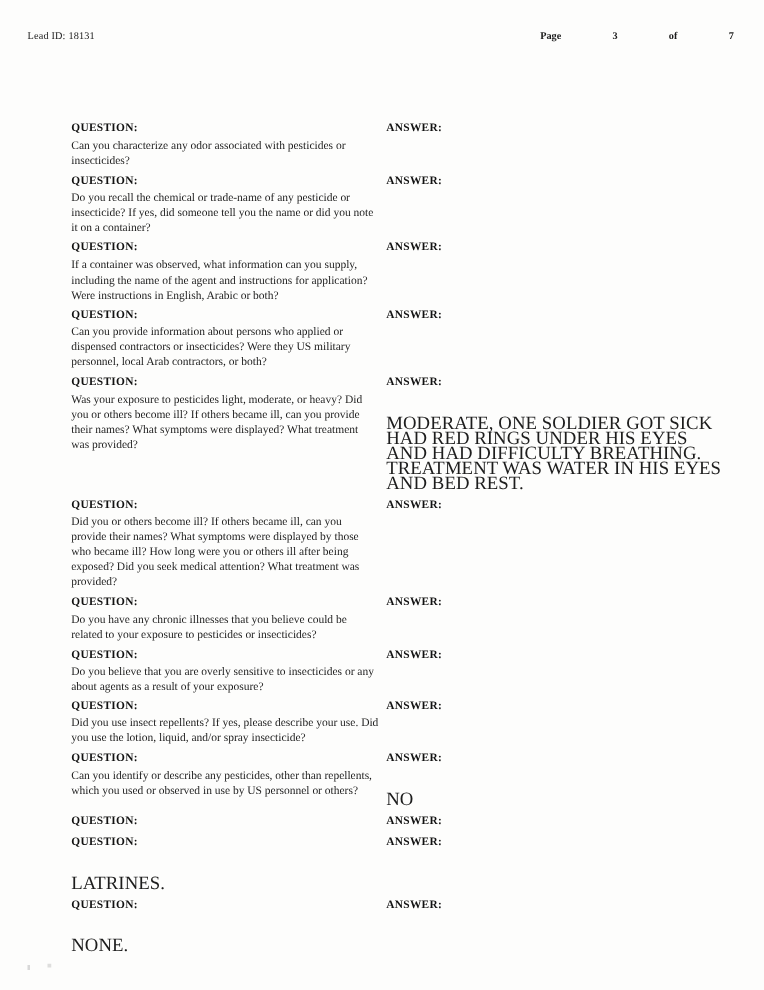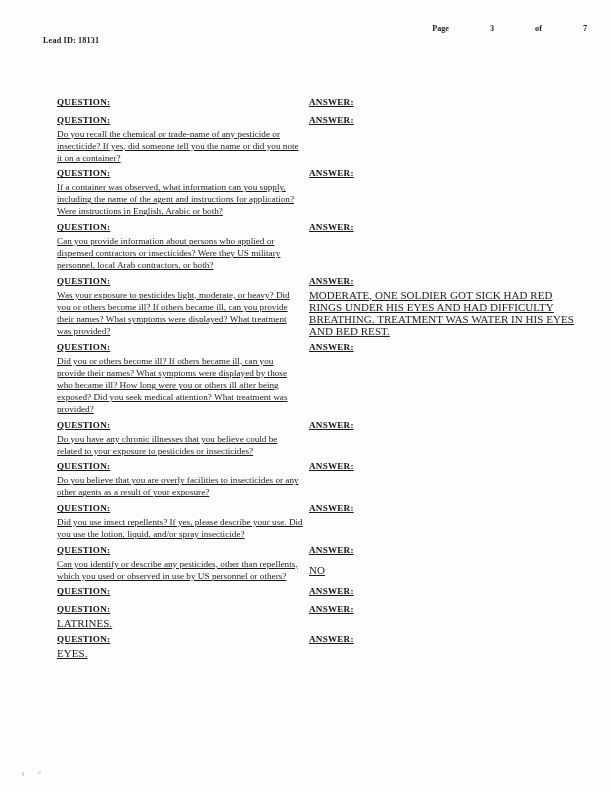--- a/index.html
+++ b/index.html
@@ -27,27 +27,26 @@
   .page-header {
     position: absolute;
     top: 24px;
     left: 0;
     right: 0;
     height: 16px;
   }
   .lead-id {
     position: absolute;
     left: 22px;
-    top: 12px;
+    top: 0;
     font-size: 8.2px;
-    font-weight: bold;
+    font-weight: normal;
     letter-spacing: 0.15px;
     white-space: nowrap;
     color: #1b1b1b;
-    margin-left: 21px;
   }
   .page-number {
     position: absolute;
     right: 24px;
     top: 0;
     font-size: 8.2px;
     font-weight: bold;
     white-space: nowrap;
     color: #1b1b1b;
   }
@@ -62,23 +61,22 @@
     width: 520px;
   }
   .qa-block {
     position: relative;
     display: block;
     width: 100%;
     margin-bottom: 3.5px;
   }
   .qa-row {
     display: flex;
-    align-items: center;
+    align-items: flex-start;
     width: 100%;
-    text-decoration: underline;
   }
   .col-q {
     width: 252px;
     flex: 0 0 252px;
     padding-right: 6px;
     box-sizing: border-box;
   }
   .col-a {
     flex: 1 1 auto;
     box-sizing: border-box;
@@ -92,25 +90,26 @@
     margin-bottom: 1px;
     color: #121212;
   }
   .q-text {
     font-size: 9.2px;
     line-height: 12.1px;
     color: #1d1d1d;
     text-align: left;
   }
   .a-text {
-    font-size: 11px;
+    font-size: 15px;
     line-height: 12.1px;
     color: #1d1d1d;
     letter-spacing: 0.05px;
     white-space: pre-line;
+    margin-top: 20px;
   }
   .a-text:empty { display: none; }
 
   
   .scan-speck {
     position: absolute;
     background: #b9b9b9;
   }
   .speck-1 { left: 22px; top: 772px; width: 2px; height: 4px; opacity: .55; }
   .speck-2 { left: 38px; top: 771px; width: 3px; height: 3px; opacity: .45; }
@@ -126,20 +125,23 @@
       <span class="pn-seg">Page</span><span class="pn-gap"></span><span class="pn-seg">3</span><span class="pn-gap"></span><span class="pn-seg">of</span><span class="pn-gap"></span><span class="pn-seg">7</span>
     </div>
   </div>
 
   <div class="qa-body">
       <div class="qa-block">
         <div class="qa-row">
           <div class="col-q label">QUESTION:</div>
           <div class="col-a label">ANSWER:</div>
         </div>
+        <div class="qa-row">
+          <div class="col-q q-text">Can you characterize any odor associated with pesticides or insecticides?</div>
+        </div>
       </div>
       <div class="qa-block">
         <div class="qa-row">
           <div class="col-q label">QUESTION:</div>
           <div class="col-a label">ANSWER:</div>
         </div>
         <div class="qa-row">
           <div class="col-q q-text">Do you recall the chemical or trade-name of any pesticide or insecticide?  If yes, did someone tell you the name or did you note it on a container?</div>
         </div>
       </div>
@@ -188,21 +190,21 @@
         <div class="qa-row">
           <div class="col-q q-text">Do you have any chronic illnesses that you believe could be related to your exposure to pesticides or insecticides?</div>
         </div>
       </div>
       <div class="qa-block">
         <div class="qa-row">
           <div class="col-q label">QUESTION:</div>
           <div class="col-a label">ANSWER:</div>
         </div>
         <div class="qa-row">
-          <div class="col-q q-text">Do you believe that you are overly facilities to insecticides or any other agents as a result of your exposure?</div>
+          <div class="col-q q-text">Do you believe that you are overly sensitive to insecticides or any about agents as a result of your exposure?</div>
         </div>
       </div>
       <div class="qa-block">
         <div class="qa-row">
           <div class="col-q label">QUESTION:</div>
           <div class="col-a label">ANSWER:</div>
         </div>
         <div class="qa-row">
           <div class="col-q q-text">Did you use insect repellents?  If yes, please describe your use.  Did you use the lotion, liquid, and/or spray insecticide?</div>
         </div>
@@ -231,21 +233,21 @@
         <div class="qa-row">
           <div class="col-a a-text">LATRINES.</div>
         </div>
       </div>
       <div class="qa-block">
         <div class="qa-row">
           <div class="col-q label">QUESTION:</div>
           <div class="col-a label">ANSWER:</div>
         </div>
         <div class="qa-row">
-          <div class="col-a a-text">EYES.</div>
+          <div class="col-a a-text">NONE.</div>
         </div>
       </div>
     </div>
 
   <div class="scan-speck speck-1"></div>
   <div class="scan-speck speck-2"></div>
 
 </div>
 
 </body></html>

